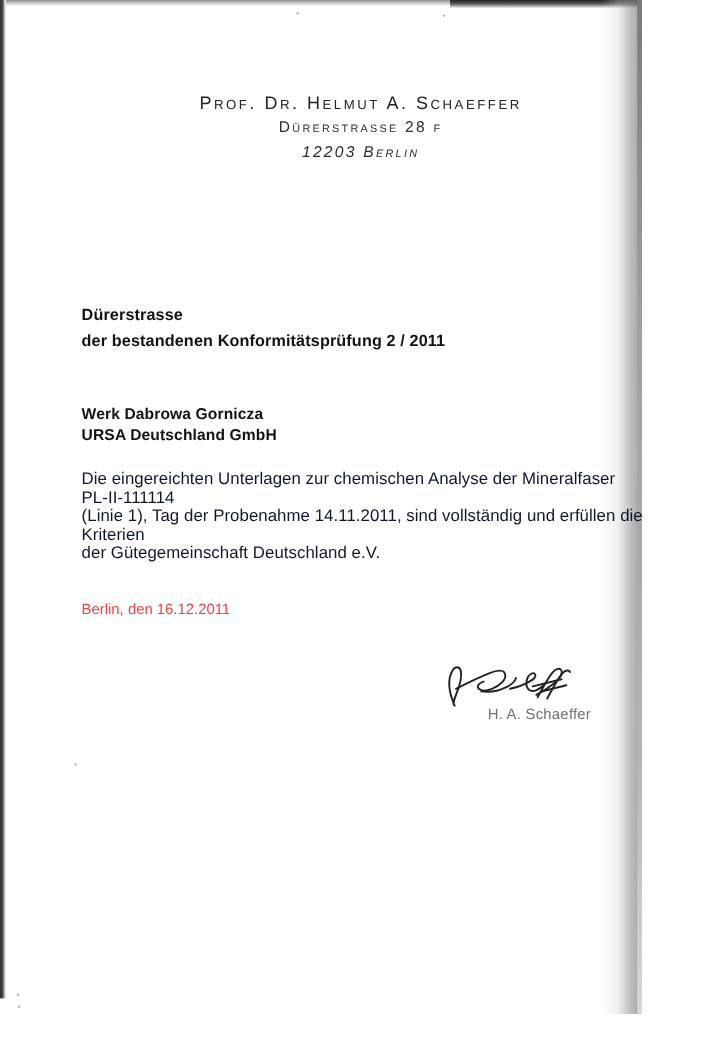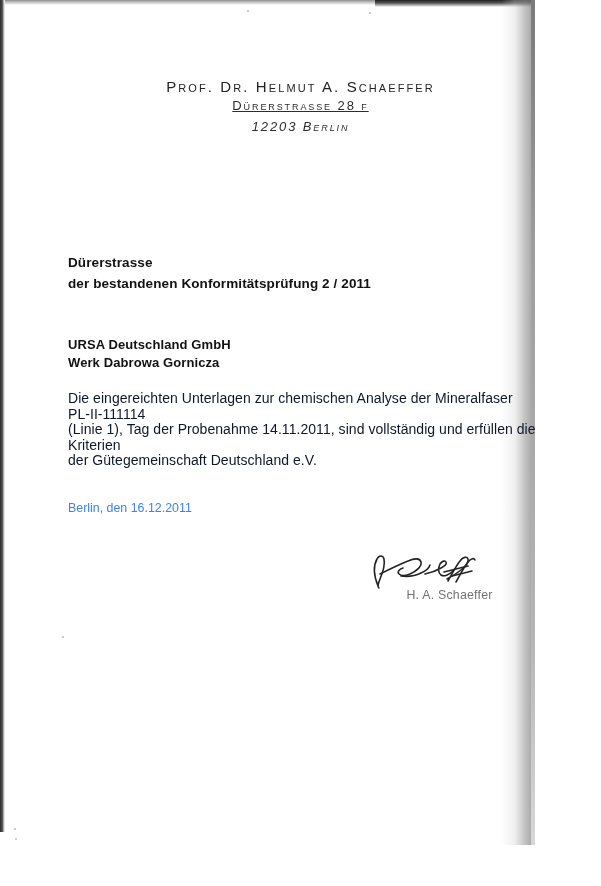--- a/index.html
+++ b/index.html
@@ -81,21 +81,20 @@
     letter-spacing: 2.1px;
     white-space: nowrap;
     color: #232323;
   }
   .lh-street {
     margin-top: 3px;
     font-size: 13px;
     font-variant: small-caps;
     letter-spacing: 1.9px;
     color: #2d2d2d;
-    text-decoration: underline;
   }
   .lh-city {
     margin-top: 6px;
     font-size: 13px;
     font-variant: small-caps;
     font-style: italic;
     letter-spacing: 1.9px;
     color: #2d2d2d;
   }
 
@@ -131,21 +130,21 @@
     color: #0f172a;
     line-height: 15.5px;
     letter-spacing: 0.05px;
   }
 
   .date-line {
     position: absolute;
     left: 68px;
     top: 501px;
     font-size: 12.4px;
-    color: #3b82f6;
+    color: #ef4444;
   }
 
   
   .signature-area {
     position: absolute;
     left: 362px;
     top: 552px;
     width: 175px;
   }
   .signature-mark {
@@ -182,22 +181,22 @@
     <div class="lh-street">Dürerstrasse 28 f</div>
     <div class="lh-city">12203 Berlin</div>
   </div>
 
   <div class="heading-block">
     <div>Dürerstrasse</div>
     <div>der bestandenen Konformitätsprüfung  2 / 2011</div>
   </div>
 
   <div class="recipient-block">
+    <div>Werk Dabrowa Gornicza</div>
     <div>URSA Deutschland GmbH</div>
-    <div>Werk Dabrowa Gornicza</div>
   </div>
 
   <div class="body-block">
     <div>Die eingereichten Unterlagen zur chemischen Analyse der Mineralfaser PL-II-111114</div>
     <div>(Linie 1), Tag der Probenahme 14.11.2011, sind vollständig und erfüllen die Kriterien</div>
     <div>der Gütegemeinschaft Deutschland e.V.</div>
   </div>
 
   <div class="date-line">Berlin, den 16.12.2011</div>
 

